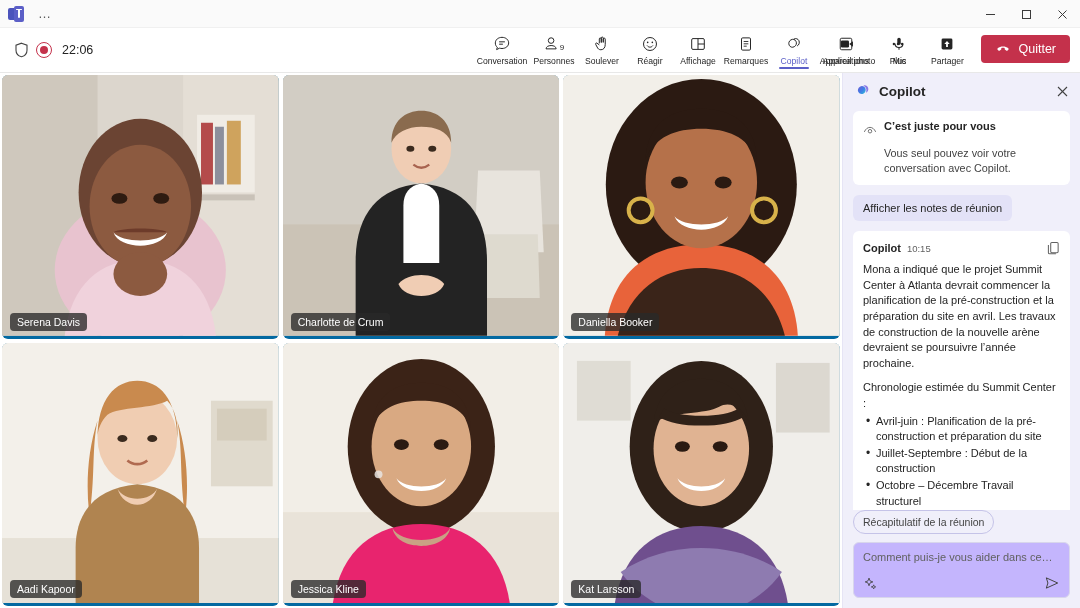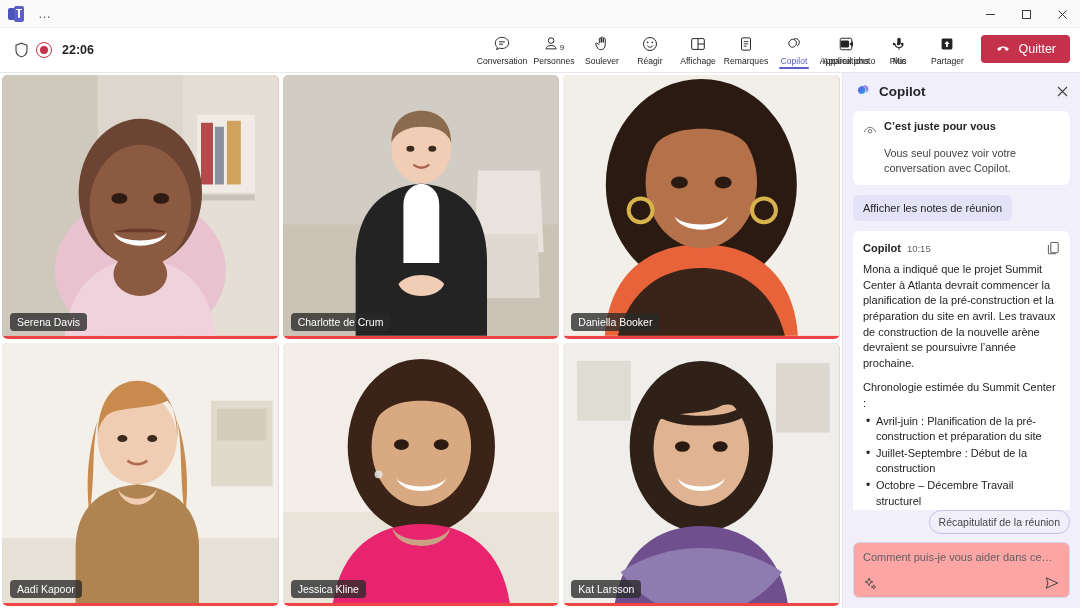--- a/index.html
+++ b/index.html
@@ -40,21 +40,21 @@
     display: flex; align-items: center; position: relative;
     border-bottom: 1px solid #e8e8e8;
   }
   .tb-left { display: flex; align-items: center; gap: 7px; padding-left: 14px; }
   .shield { width: 15px; height: 16px; }
   .rec-dot {
     width: 16px; height: 16px; border-radius: 50%;
     border: 1.6px solid #c4314b; display: flex; align-items: center; justify-content: center;
   }
   .rec-dot i { width: 8px; height: 8px; border-radius: 50%; background: #c4314b; display: block; }
-  .timer { font-size: 12.5px; color: #242424; margin-left: 3px; font-weight: bold; }
+  .timer { font-size: 12.5px; color: #242424; margin-left: 3px; }
 
   .tb-center {
     position: absolute; left: 474px; top: 2px;
     display: flex; align-items: flex-start;
   }
   .tb-item {
     width: 48px; display: flex; flex-direction: column; align-items: center;
     padding-top: 3px; cursor: pointer; position: relative;
   }
   .tb-item .ic { height: 21px; display: flex; align-items: center; justify-content: center; color: #242424; }
@@ -79,21 +79,21 @@
   
   .body { flex: 1; display: flex; background: #ffffff; overflow: hidden; }
 
   
   .grid {
     flex: 1; padding: 2px 2px 2px 2px; display: grid;
     grid-template-columns: repeat(3, 1fr); grid-template-rows: repeat(2, 1fr);
     gap: 4px;
   }
   .tile {
-    position: relative; border-radius: 6px; overflow: hidden; background: #ef4444;
+    position: relative; border-radius: 6px; overflow: hidden; background: #0369a1;
   }
   .tile .photo { position: absolute; inset: 0; }
   .name-tag {
     position: absolute; left: 8px; bottom: 8px;
     background: rgba(41,41,41,.78); color: #fff;
     font-size: 10.5px; padding: 3px 7px; border-radius: 4px;
     max-width: 70%; overflow: hidden; text-overflow: ellipsis; white-space: nowrap;
   }
 
   
@@ -134,30 +134,30 @@
   .cp-sub { font-size: 11px; color: #242424; line-height: 1.42; margin-top: 9px; }
   .cp-list { list-style: none; margin-top: 2px; }
   .cp-list li {
     font-size: 11px; color: #242424; line-height: 1.42;
     padding-left: 13px; position: relative; margin-top: 1px;
   }
   .cp-list li::before {
     content: "\2022"; position: absolute; left: 3px; top: -1px; font-size: 12px; color: #242424;
   }
 
-  .suggestions { padding: 0 10px; display: flex; flex-direction: column; align-items: flex-end; gap: 6px; margin-bottom: 8px; }
+  .suggestions { padding: 0 10px; display: flex; flex-direction: row; align-items: flex-end; gap: 6px; margin-bottom: 8px; }
   .sug-row { display: flex; align-items: center; gap: 6px; }
   .sug {
     border: 1px solid #c5c3e8; background: #f0effa; color: #444;
     font-size: 10.5px; padding: 5px 9px; border-radius: 12px; cursor: pointer; white-space: nowrap;
   }
   .refresh { cursor: pointer; display: flex; color: #444; }
 
   .composer {
-    margin: 0 10px 10px 10px; background: #fca5a5; border: 1px solid #d8d6ec;
+    margin: 0 10px 10px 10px; background: #c4b5fd; border: 1px solid #d8d6ec;
     border-radius: 6px; padding: 8px 9px 6px 9px; height: 56px;
     display: flex; flex-direction: column; justify-content: space-between;
   }
   .composer input {
     border: none; outline: none; font-size: 11px; color: #242424;
     font-family: "Liberation Sans", sans-serif; background: transparent; width: 100%;
   }
   .composer input::placeholder { color: #616161; }
   .composer-row { display: flex; align-items: center; }
   .composer-row .sparkle { cursor: pointer; display: flex; }

